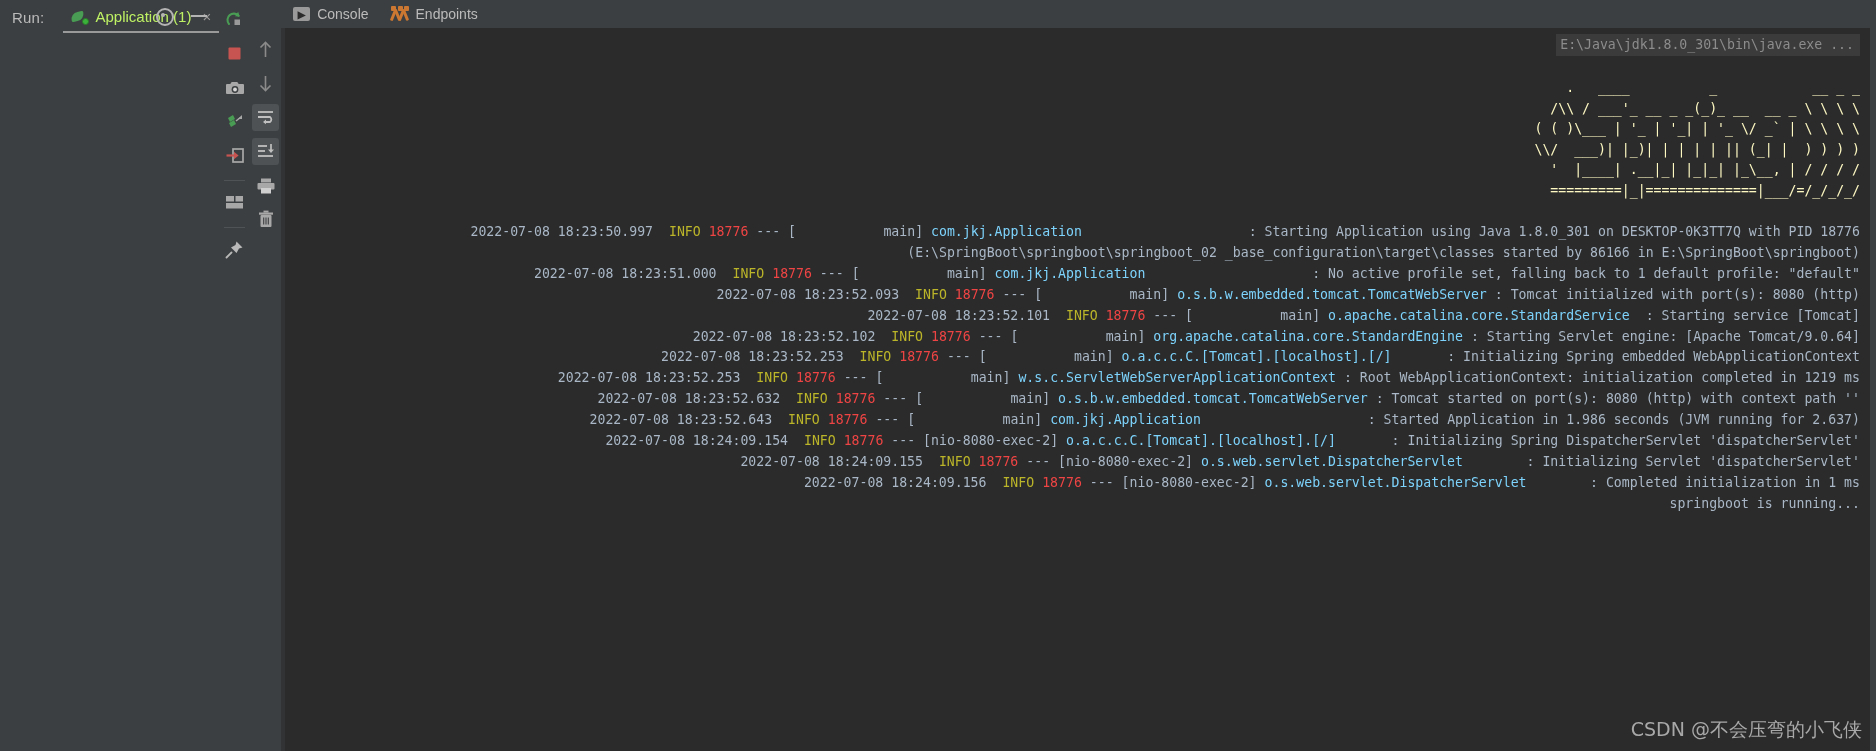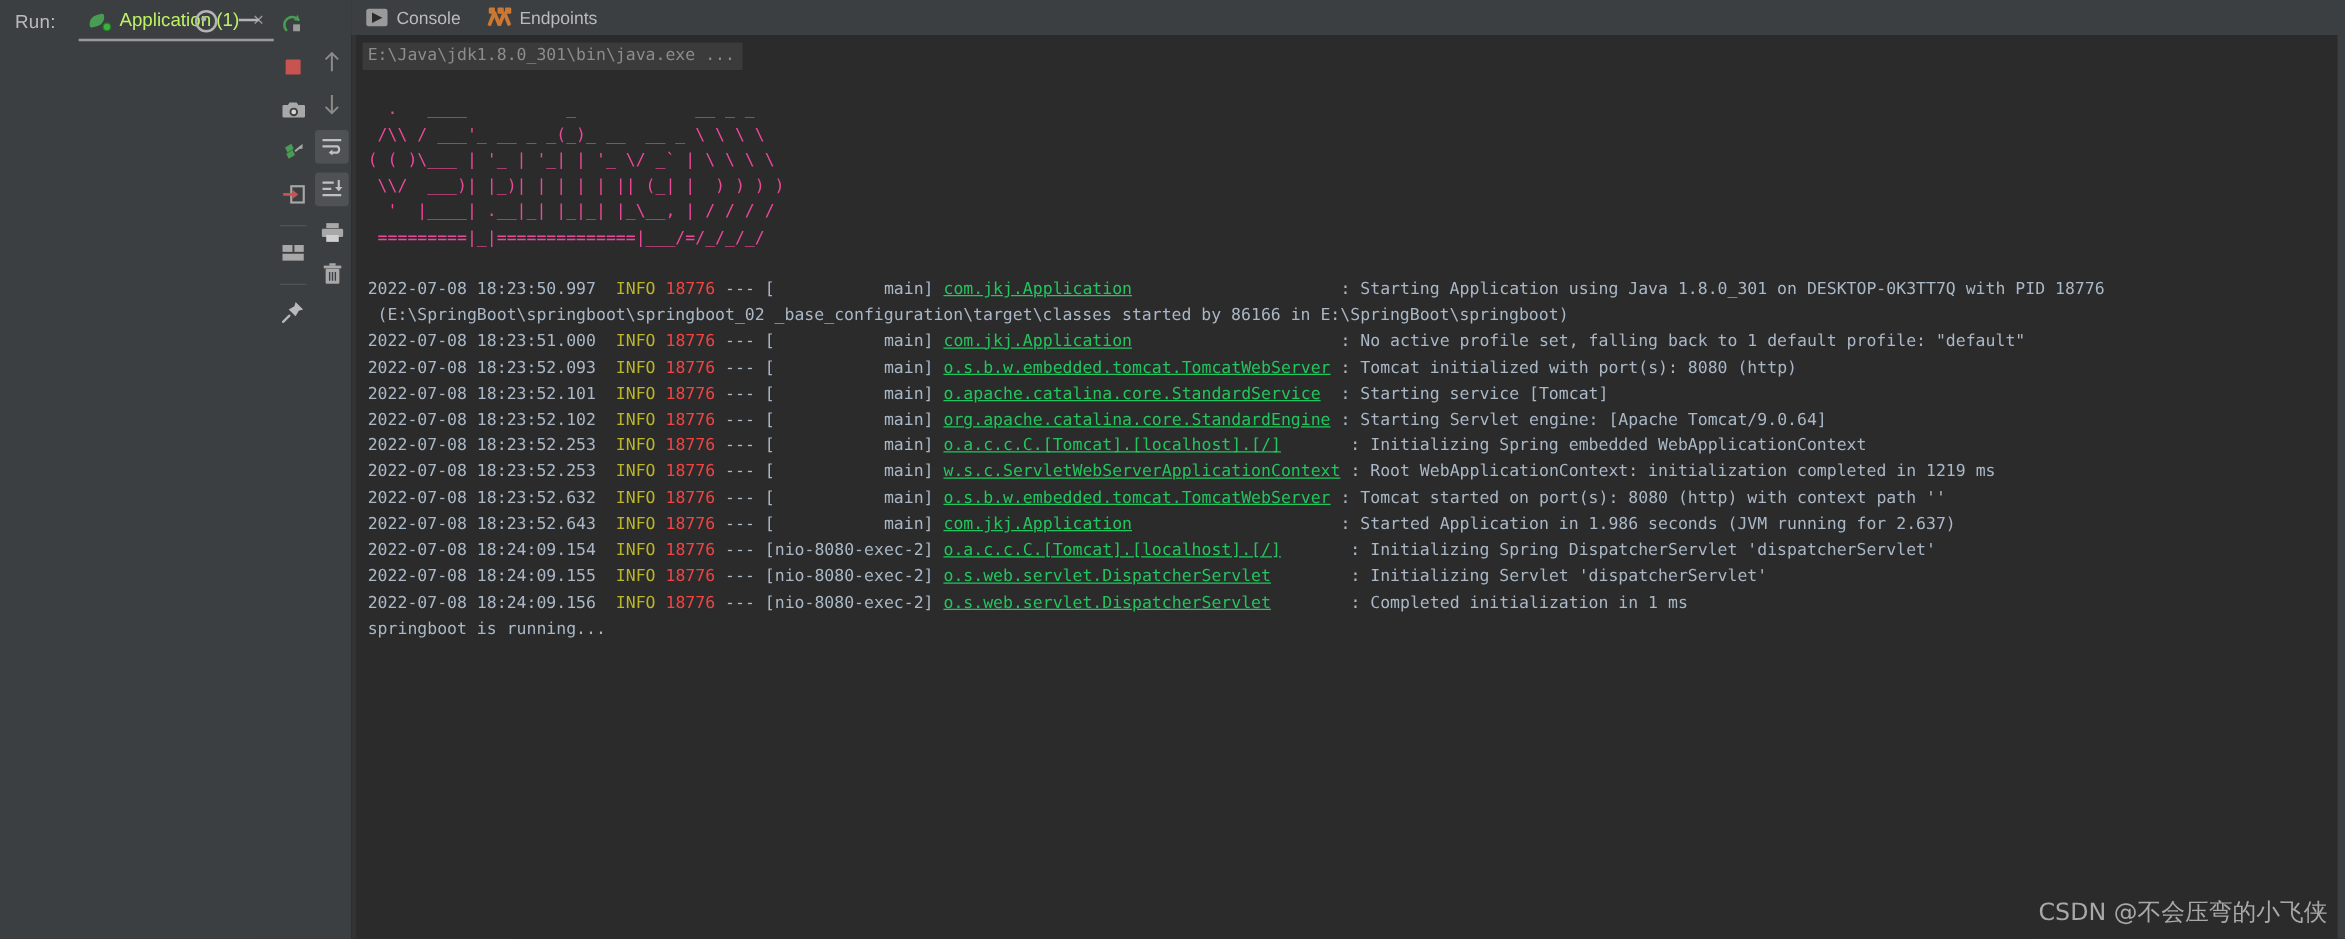--- a/index.html
+++ b/index.html
@@ -133,23 +133,24 @@
   }
   .eg1 { left: 1px; top: 3px; width: 2.5px; height: 12px; transform: rotate(22deg); }
   .eg2 { left: 5px; top: 3px; width: 2.5px; height: 12px; transform: rotate(-22deg); }
   .eg3 { left: 9px; top: 3px; width: 2.5px; height: 12px; transform: rotate(22deg); }
   .eg4 { left: 13px; top: 3px; width: 2.5px; height: 12px; transform: rotate(-22deg); }
   .eg-dot { position: absolute; width: 5px; height: 5px; border-radius: 50%; background: #cc7832; }
 
   .console {
     flex: 1; min-height: 0;
     background: #2b2b2b;
-    padding: 6px 0 0 0;
+    padding: 6px 16px 0 0;
     overflow: hidden;
     position: relative;
+    text-align: right;
   }
   .console-scroll-left {
     position: absolute; left: 0; top: 0; bottom: 0; width: 4px;
     background: #313335;
   }
   pre.log {
     margin: 0;
     padding: 0 0 0 13px;
     font-family: "DejaVu Sans Mono", "Liberation Mono", monospace;
     font-size: 13.2px;
@@ -166,34 +167,34 @@
     background: #3b3b3b;
     display: inline-block;
     padding: 1px 6px 1px 4px;
     margin-left: 9px;
     white-space: pre;
   }
   .banner {
     font-family: "DejaVu Sans Mono", "Liberation Mono", monospace;
     font-size: 13.2px;
     line-height: 20.5px;
-    color: #ec4899;
+    color: #fef9c3;
     white-space: pre;
     padding-left: 13px;
     margin: 0;
   }
   .sb-green { color: #bbb529; }
 
   
   .t-ts    { color: #a9b7c6; }
   .t-level { color: #bbb529; }
   .t-pid   { color: #ef4444; }
   .t-dash  { color: #a9b7c6; }
   .t-thread{ color: #a9b7c6; }
-  .t-logger{ color: #22c55e; text-decoration: underline; }
+  .t-logger{ color: #7dd3fc; }
   .t-msg   { color: #a9b7c6; }
 
   .watermark {
     position: absolute;
     right: 14px; bottom: 8px;
     color: #a8a8a8;
     font-size: 19px;
     font-family: "DejaVu Sans", sans-serif;
     white-space: nowrap;
   }

